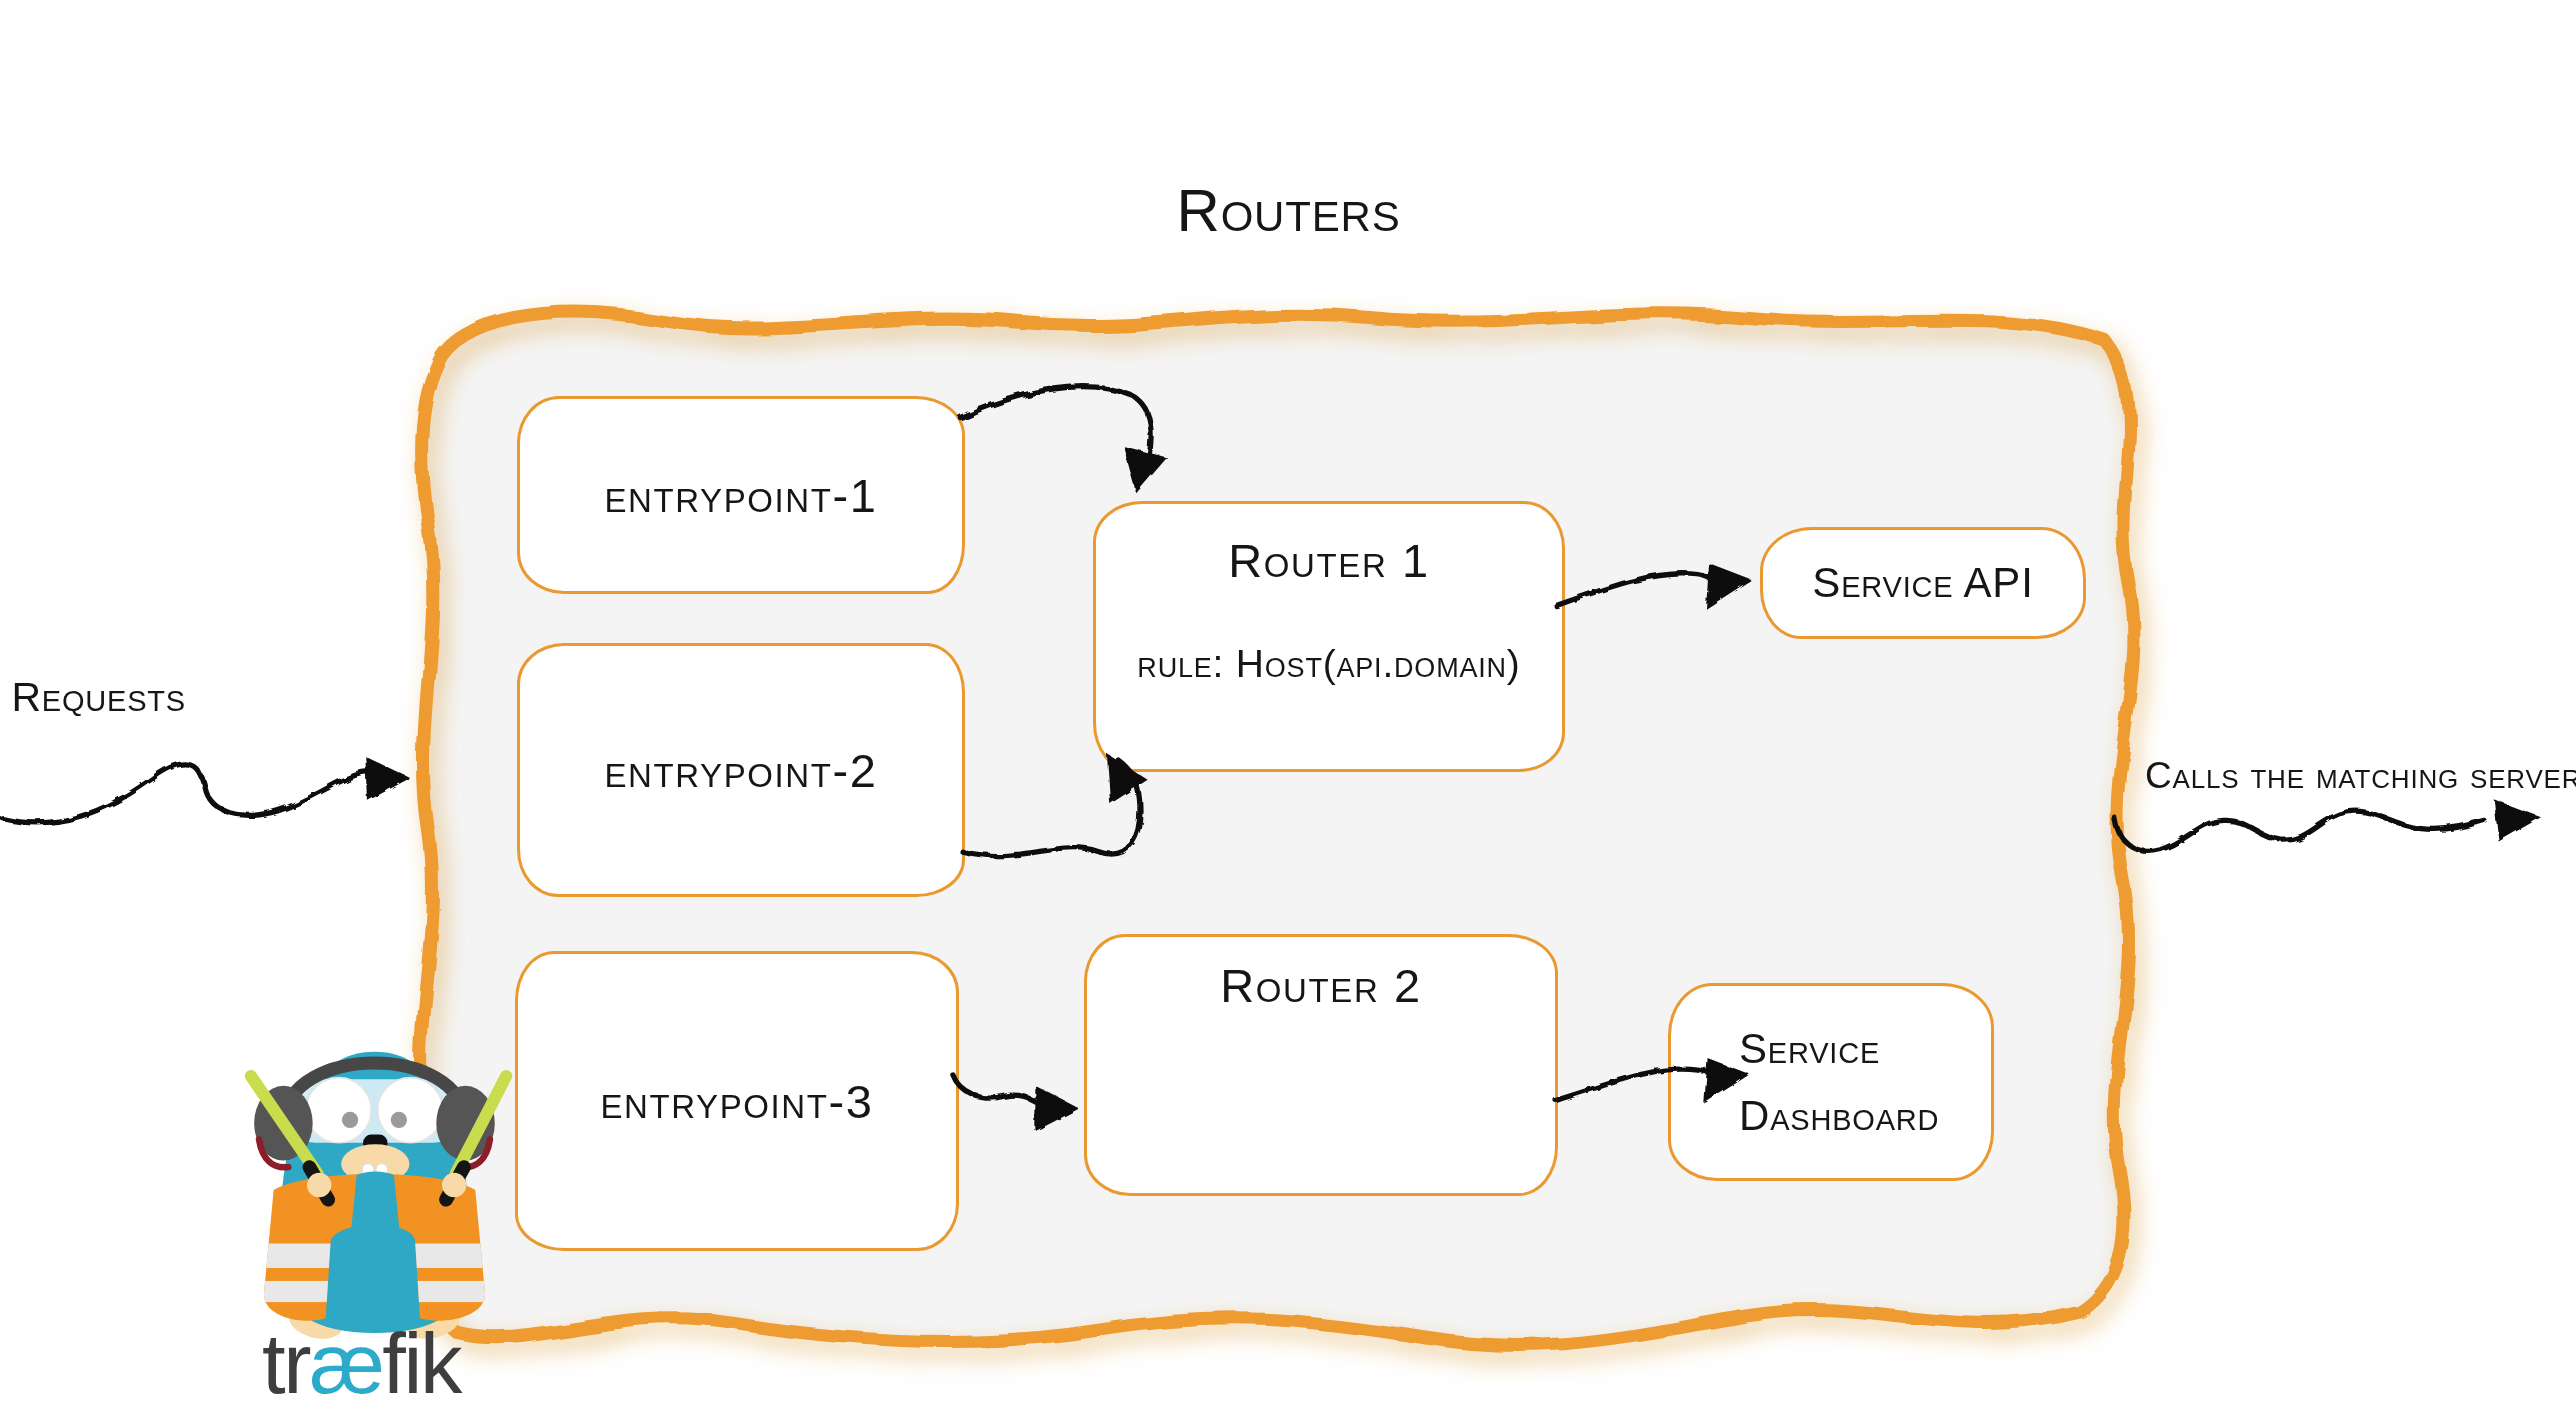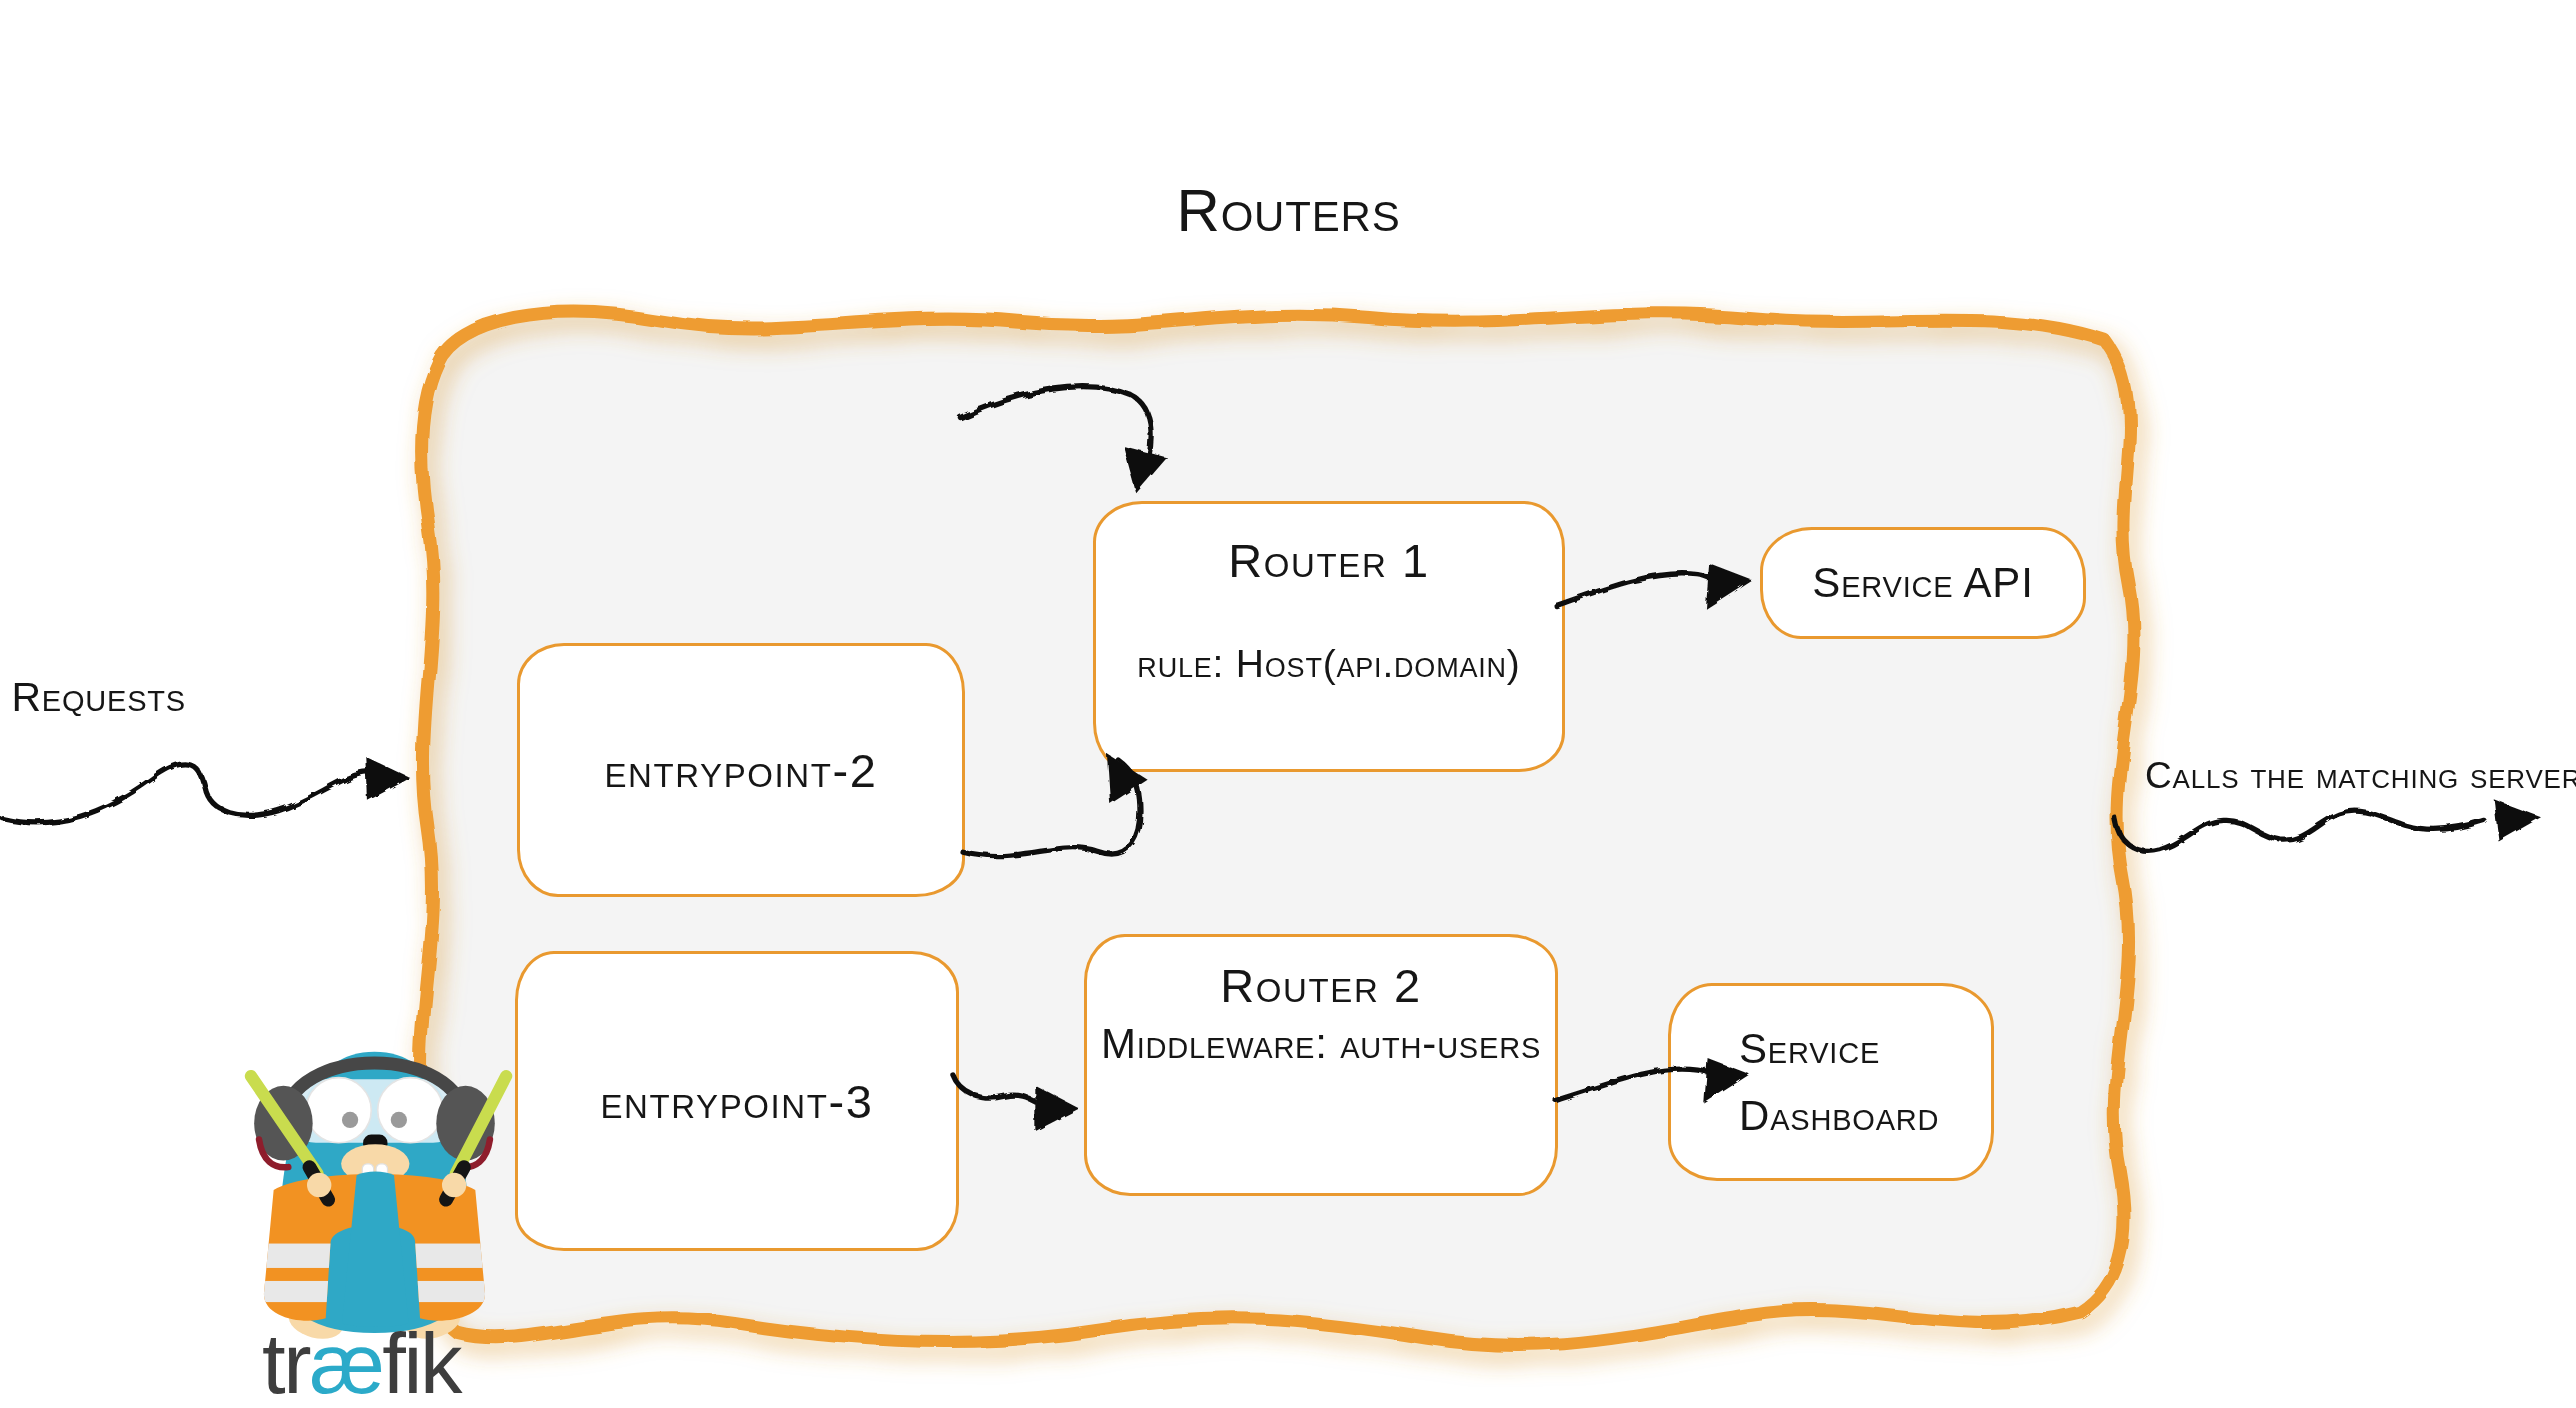--- a/index.html
+++ b/index.html
@@ -60,34 +60,36 @@
          C 2402 1652, 2300 1592, 2152 1616 C 2004 1640, 1902 1668, 1752 1644 C 1602 1620, 1502 1610, 1352 1634
          C 1202 1658, 1052 1650, 902 1626 C 752 1602, 652 1662, 562 1638
          C 508 1598, 542 1498, 522 1378 C 502 1258, 546 1148, 526 1018 C 506 888, 546 778, 526 648
          C 512 558, 516 492, 538 446 Z" fill="none" stroke="#EE9C31" stroke-width="16" stroke-linejoin="round"></path>
   </svg>
 
   <div class="lbl title" style="z-index:3">Routers</div>
   <div class="lbl requests" style="z-index:3">Requests</div>
   <div class="lbl calls" style="z-index:3">Calls the matching server</div>
 
+  <div class="node ep" style="left:517px;top:396px;width:448px;height:198px;border-radius:42px 49px 37px 47px / 47px 39px 49px 41px;">
+    <span>entrypoint-1</span>
+  </div>
   <div class="node ep" style="left:517px;top:643px;width:448px;height:254px;border-radius:47px 39px 49px 41px / 41px 49px 37px 47px;">
     <span>entrypoint-2</span>
   </div>
   <div class="node ep" style="left:515px;top:951px;width:444px;height:300px;border-radius:39px 47px 42px 49px / 49px 41px 47px 37px;">
     <span>entrypoint-3</span>
   </div>
 
   <div class="node router r1" style="left:1093px;top:501px;width:472px;height:271px;border-radius:49px 41px 46px 39px / 41px 47px 39px 49px;">
     <span class="r-title">Router 1</span>
     <span class="r-rule">rule: Host(api.domain)</span>
   </div>
   <div class="node router r2" style="left:1084px;top:934px;width:474px;height:262px;border-radius:41px 49px 39px 46px / 47px 39px 49px 41px;">
     <span class="r-title">Router 2</span>
-    <span class="r-mw">Middleware: auth-users</span>
   </div>
 
   <div class="node svc" style="left:1760px;top:527px;width:326px;height:112px;border-radius:52px 44px 49px 41px / 44px 52px 41px 49px;">
     <span>Service API</span>
   </div>
   <div class="node svc svc2" style="left:1668px;top:983px;width:326px;height:198px;border-radius:44px 52px 41px 49px / 52px 44px 49px 41px;">
     <span>Service</span>
     <span>Dashboard</span>
   </div>
 

